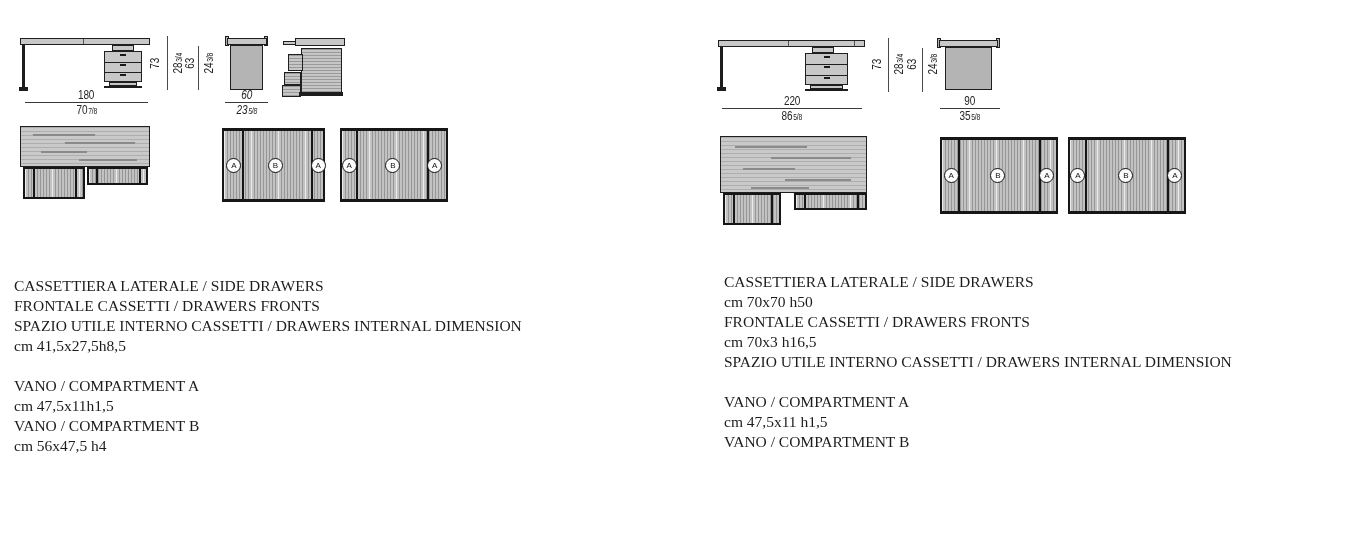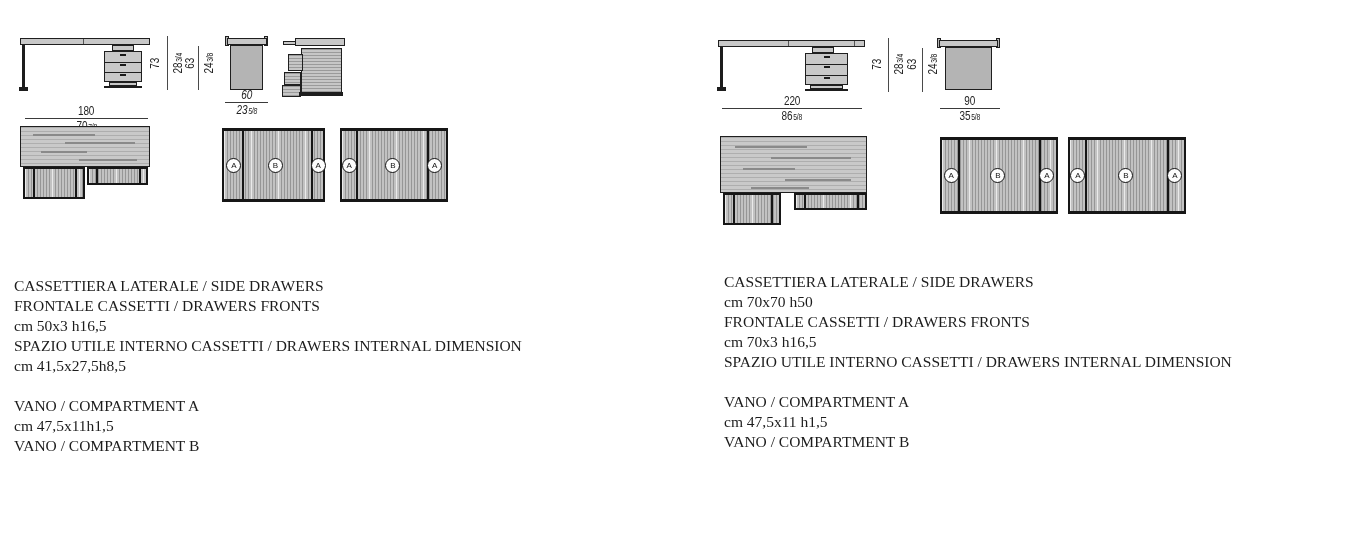--- a/index.html
+++ b/index.html
@@ -77,21 +77,21 @@
       <span class="din"><span>28</span><span class="frac">3/4</span></span>
     </div>
     <div class="vlabel" style="left:167px;top:55px;">
       <span class="din">63</span>
     </div>
     <div class="vline" style="left:198px;top:46px;height:44px;"></div>
     <div class="vlabel" style="left:186px;top:55px;">
       <span class="din"><span>24</span><span class="frac">3/8</span></span>
     </div>
 
-    <div class="dimgroup" style="left:25px;top:104px;width:123px;text-decoration:underline;">
+    <div class="dimgroup" style="left:25px;top:88px;width:123px;text-decoration:underline;">
       <div class="dim-cm"><span class="din">180</span></div>
       <div class="dim-line"></div>
       <div class="dim-in"><span class="din"><span>70</span><span class="frac">7/8</span></span></div>
     </div>
 
     <div class="abs" style="left:0;top:0;width:0;height:0;">
       <div class="abs panel-mid" style="left:225px;top:36px;width:4px;height:10px;"></div>
       <div class="abs panel-mid" style="left:264px;top:36px;width:4px;height:10px;"></div>
       <div class="abs panel" style="left:227px;top:38px;width:40px;height:7px;"></div>
       <div class="abs panel-mid" style="left:230px;top:45px;width:33px;height:45px;"></div>
@@ -140,27 +140,27 @@
       <i class="cdiv" style="left:13%;"></i>
       <i class="cdiv" style="left:82%;"></i>
       <span class="circ" style="left:7%;">A</span>
       <span class="circ" style="left:49%;">B</span>
       <span class="circ" style="left:89%;">A</span>
     </div>
 
     <div class="specs" style="left:14px;top:276px;">
       <div class="spec-line">CASSETTIERA LATERALE / SIDE DRAWERS</div>
       <div class="spec-line">FRONTALE CASSETTI / DRAWERS FRONTS</div>
-      <div class="spec-line">cm 50x3 h16,5</div>
       <div class="spec-line">SPAZIO UTILE INTERNO CASSETTI / DRAWERS INTERNAL DIMENSION</div>
       <div class="spec-line">cm 41,5x27,5h8,5</div>
       <div class="spec-gap"></div>
       <div class="spec-line">VANO / COMPARTMENT A</div>
       <div class="spec-line">cm 47,5x11h1,5</div>
       <div class="spec-line">VANO / COMPARTMENT B</div>
+      <div class="spec-line">cm 56x47,5 h4</div>
     </div>
   </div>
 
   <div>
 
     <div class="abs" style="left:700px;top:0;width:220px;height:120px;">
       <div class="abs panel" style="left:18px;top:40px;width:147px;height:7px;">
         <span class="seam" style="left:69px;"></span>
         <span class="seam" style="left:135px;"></span>
       </div>

